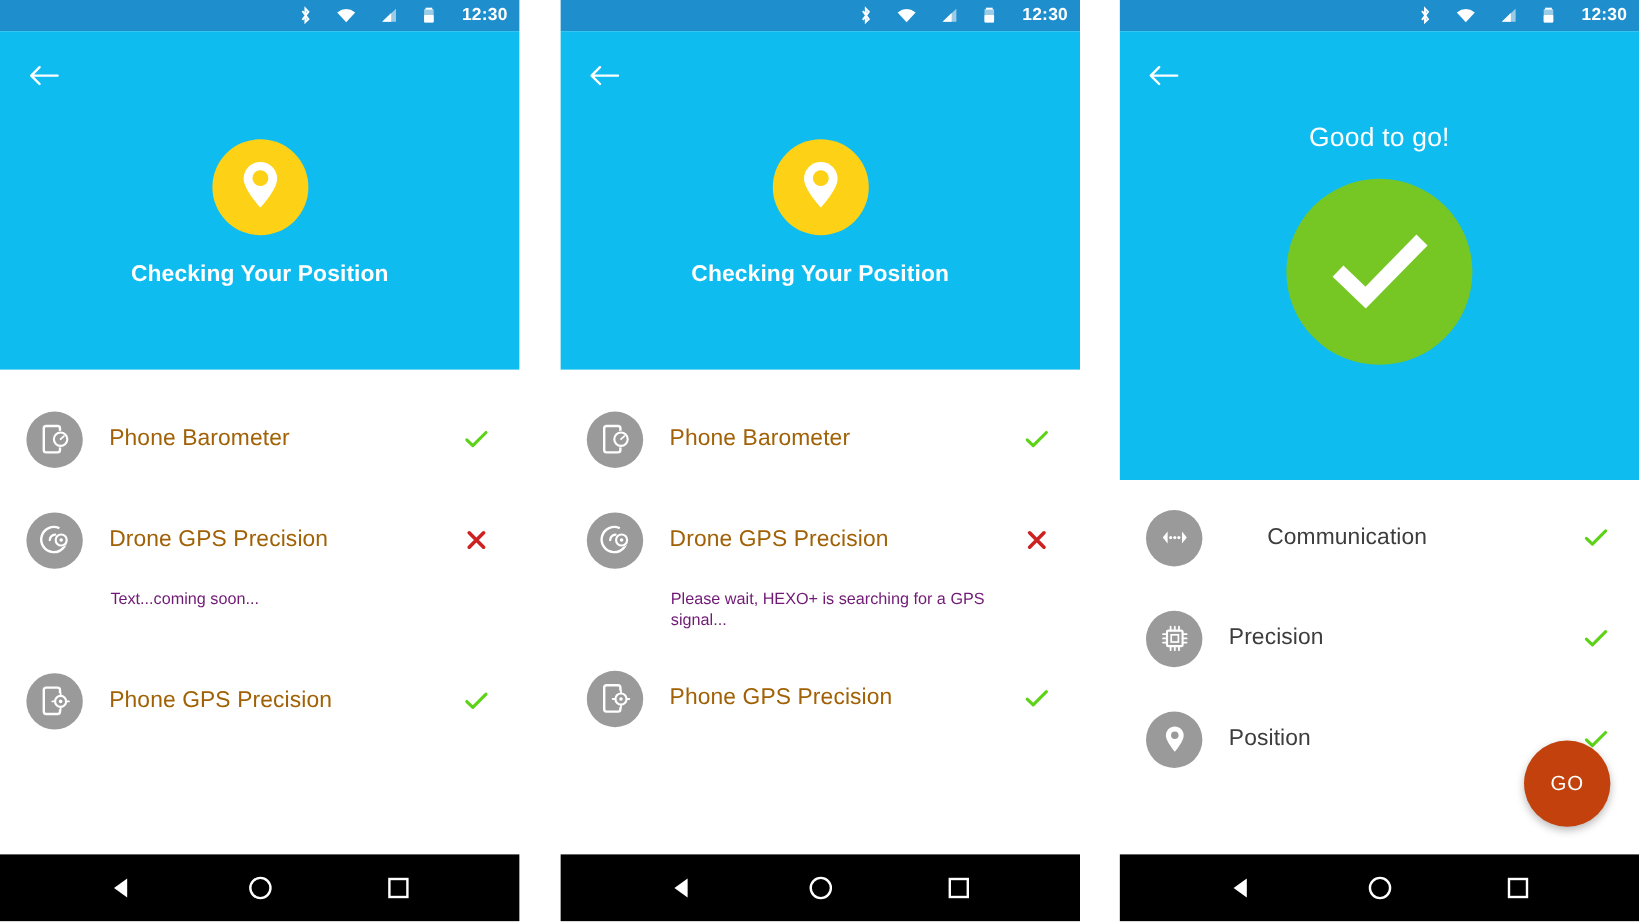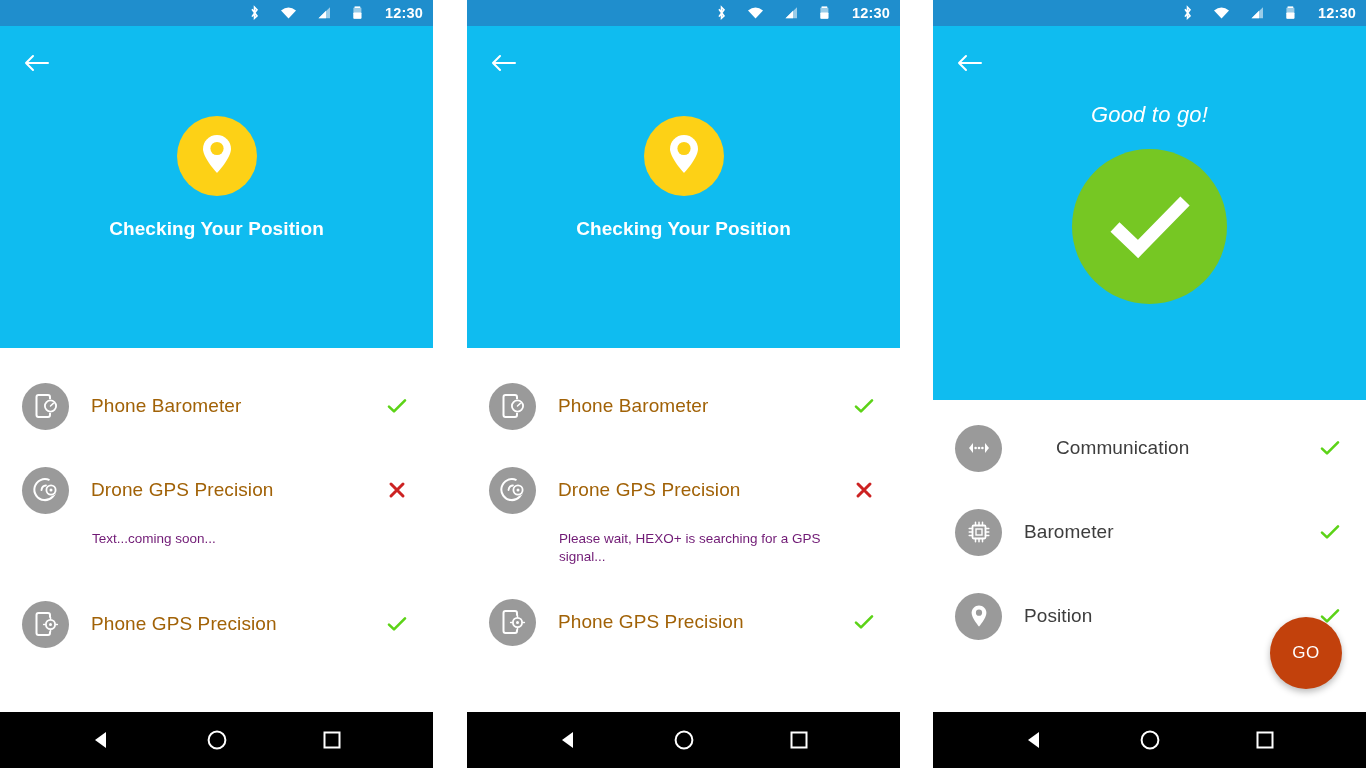--- a/index.html
+++ b/index.html
@@ -57,21 +57,21 @@
     margin-left: 2px;
     line-height: 1;
   }
 
   
   .header {
     background: #0fbcf0;
     position: relative;
     box-sizing: border-box;
   }
-  .header-tall { height: 322px; }
+  .header-tall { height: 282px; }
 
   .back-btn {
     position: absolute;
     top: 22px;
     left: 20px;
     width: 34px;
     height: 34px;
     display: flex;
     align-items: center;
     justify-content: center;
@@ -497,21 +497,21 @@
     </div>
 
     <div class="header" style="height:374px;">
       <div class="back-btn">
         <span>
           <svg width="26" height="20" viewBox="0 0 26 20">
               <path d="M24 10 L2 10 M9 3 L2 10 L9 17" fill="none" stroke="#ffffff" stroke-width="2" stroke-linecap="round" stroke-linejoin="round"></path>
             </svg>
         </span>
       </div>
-      <div class="hero" style="top:76px;font-style:italic;">
+      <div class="hero" style="top:76px;">
         <div class="good-title">Good to go!</div>
       </div>
       <div class="hero" style="top:123px;">
         <div class="check-circle">
           <span>
             <svg width="90" height="72" viewBox="0 0 90 72">
                 <path d="M10 38 L33 60 L80 12" fill="none" stroke="#ffffff" stroke-width="13" stroke-linecap="butt" stroke-linejoin="miter"></path>
               </svg>
           </span>
         </div>
@@ -538,21 +538,21 @@
       </div>
 
       <div class="row" style="margin-top:32px;">
         <span class="row-icon">
           <svg width="26" height="26" viewBox="0 0 26 26">
               <rect x="6.5" y="6.5" width="13" height="13" rx="1.2" fill="none" stroke="#ffffff" stroke-width="1.8"></rect>
               <rect x="10" y="10" width="6" height="6" fill="none" stroke="#ffffff" stroke-width="1.4"></rect>
               <path d="M9.5 6.5 L9.5 3.2 M13 6.5 L13 3.2 M16.5 6.5 L16.5 3.2 M9.5 19.5 L9.5 22.8 M13 19.5 L13 22.8 M16.5 19.5 L16.5 22.8 M6.5 9.5 L3.2 9.5 M6.5 13 L3.2 13 M6.5 16.5 L3.2 16.5 M19.5 9.5 L22.8 9.5 M19.5 13 L22.8 13 M19.5 16.5 L22.8 16.5" stroke="#ffffff" stroke-width="1.5" stroke-linecap="round"></path>
             </svg>
         </span>
-        <span class="row-label dark">Barometer</span>
+        <span class="row-label dark">Precision</span>
         <span class="row-status">
           <svg width="20" height="16" viewBox="0 0 20 16">
               <path d="M2 8.6 L7 13.4 L18 2.4" fill="none" stroke="#5cd317" stroke-width="2.6" stroke-linecap="round" stroke-linejoin="round"></path>
             </svg>
         </span>
       </div>
 
       <div class="row" style="margin-top:32px;">
         <span class="row-icon">
           <svg width="18" height="24" viewBox="0 0 18 24">

